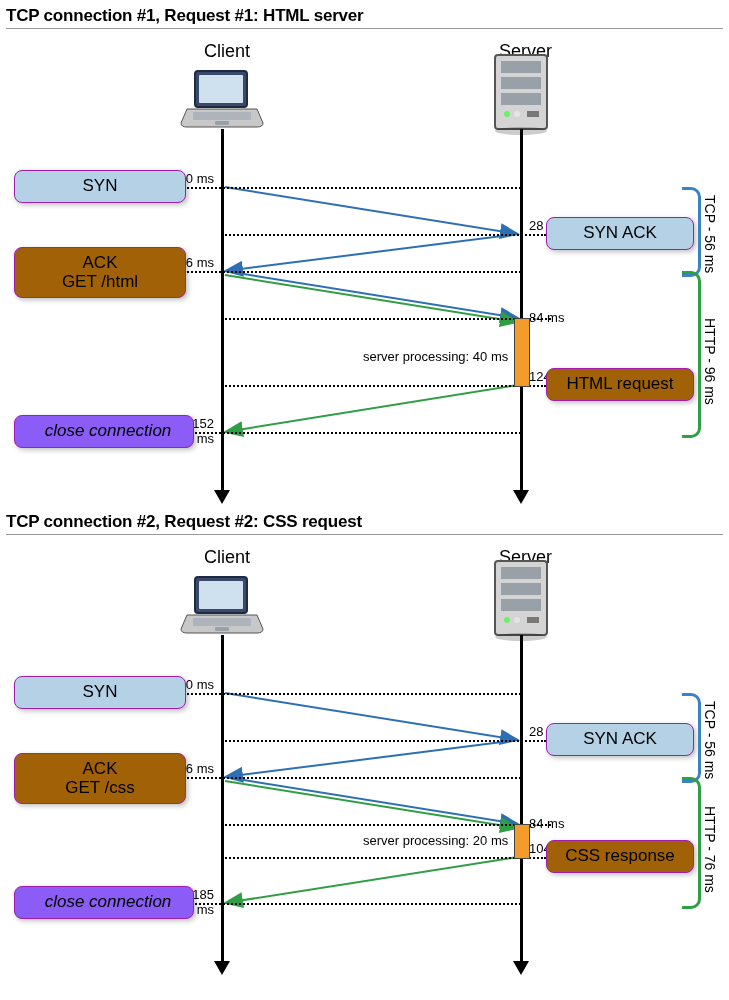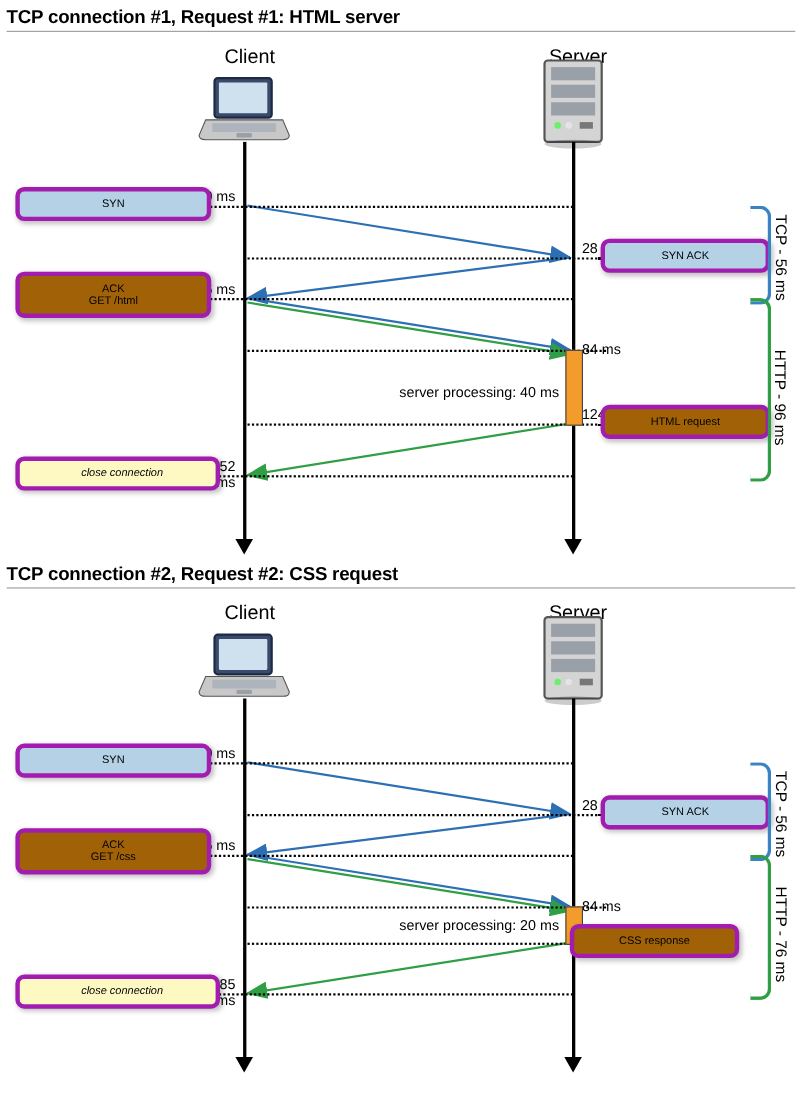--- a/index.html
+++ b/index.html
@@ -40,31 +40,31 @@
   .arrowhead-down {
     position: absolute;
     width: 0; height: 0;
     border-left: 8px solid transparent;
     border-right: 8px solid transparent;
     border-top: 14px solid #000;
   }
   .icon { position: absolute; }
   .label-box {
     position: absolute;
-    border: 4px solid #a21caf;
+    border: 1px solid #a21caf;
     border-radius: 8px;
     padding: 6px 8px;
-    font-size: 10px;
+    font-size: 17px;
     text-align: center;
     box-shadow: 2px 2px 5px rgba(0,0,0,0.25);
     line-height: 1.1;
   }
   .box-blue  { background: #b4d1e6; }
   .box-green { background: #a16207; }
-  .box-pink  { background: #fef9c3; font-style: italic; padding-left: 16px; }
+  .box-pink  { background: #8b5cf6; font-style: italic; padding-left: 16px; }
   .dotted {
     position: absolute;
     border-top: 2px dotted #000;
     height: 0;
   }
   .ts-left {
     position: absolute;
     font-size: 13px;
     text-align: right;
     width: 40px;
@@ -253,21 +253,21 @@
         <div class="label-box box-green" style="left: 8px; width: 154px; top: 210px;">
           <div>ACK</div>
           <div>GET /css</div>
         </div>
         <div class="dotted" style="left: 216px; width: 329px; top: 281px;"></div>
         <div class="ts-right" style="left: 523px; top: 273px;">84 ms</div>
         <div class="dotted" style="left: 216px; width: 324px; top: 314px;"></div>
         <div class="ts-right" style="left: 523px; top: 298px;">104 ms</div>
         <div class="proc-box" style="left: 508px; top: 281px; height: 33px;"></div>
         <div class="note" style="left: 357px; top: 289.5px;">server processing: 20 ms</div>
-        <div class="label-box box-green" style="left: 512px; width: 130px; top: 297px;">
+        <div class="label-box box-green" style="left: 540px; width: 130px; top: 297px;">
           <div>CSS response</div>
         </div>
         <div class="dotted" style="left: 162px; width: 353px; top: 360px;"></div>
         <div class="ts-left" style="left: 168px; top: 344px;">185 ms</div>
         <div class="label-box box-pink" style="left: 8px; width: 154px; top: 343px;">
           <div>close connection</div>
         </div>
         <div class="bracket bracket-blue" style="left: 676px; top: 150px; height: 84px;"></div>
         <div class="bracket-label" style="left: 696px; top: 158px;">TCP - 56 ms</div>
         <div class="bracket bracket-green" style="left: 676px; top: 234px; height: 126px;"></div>

